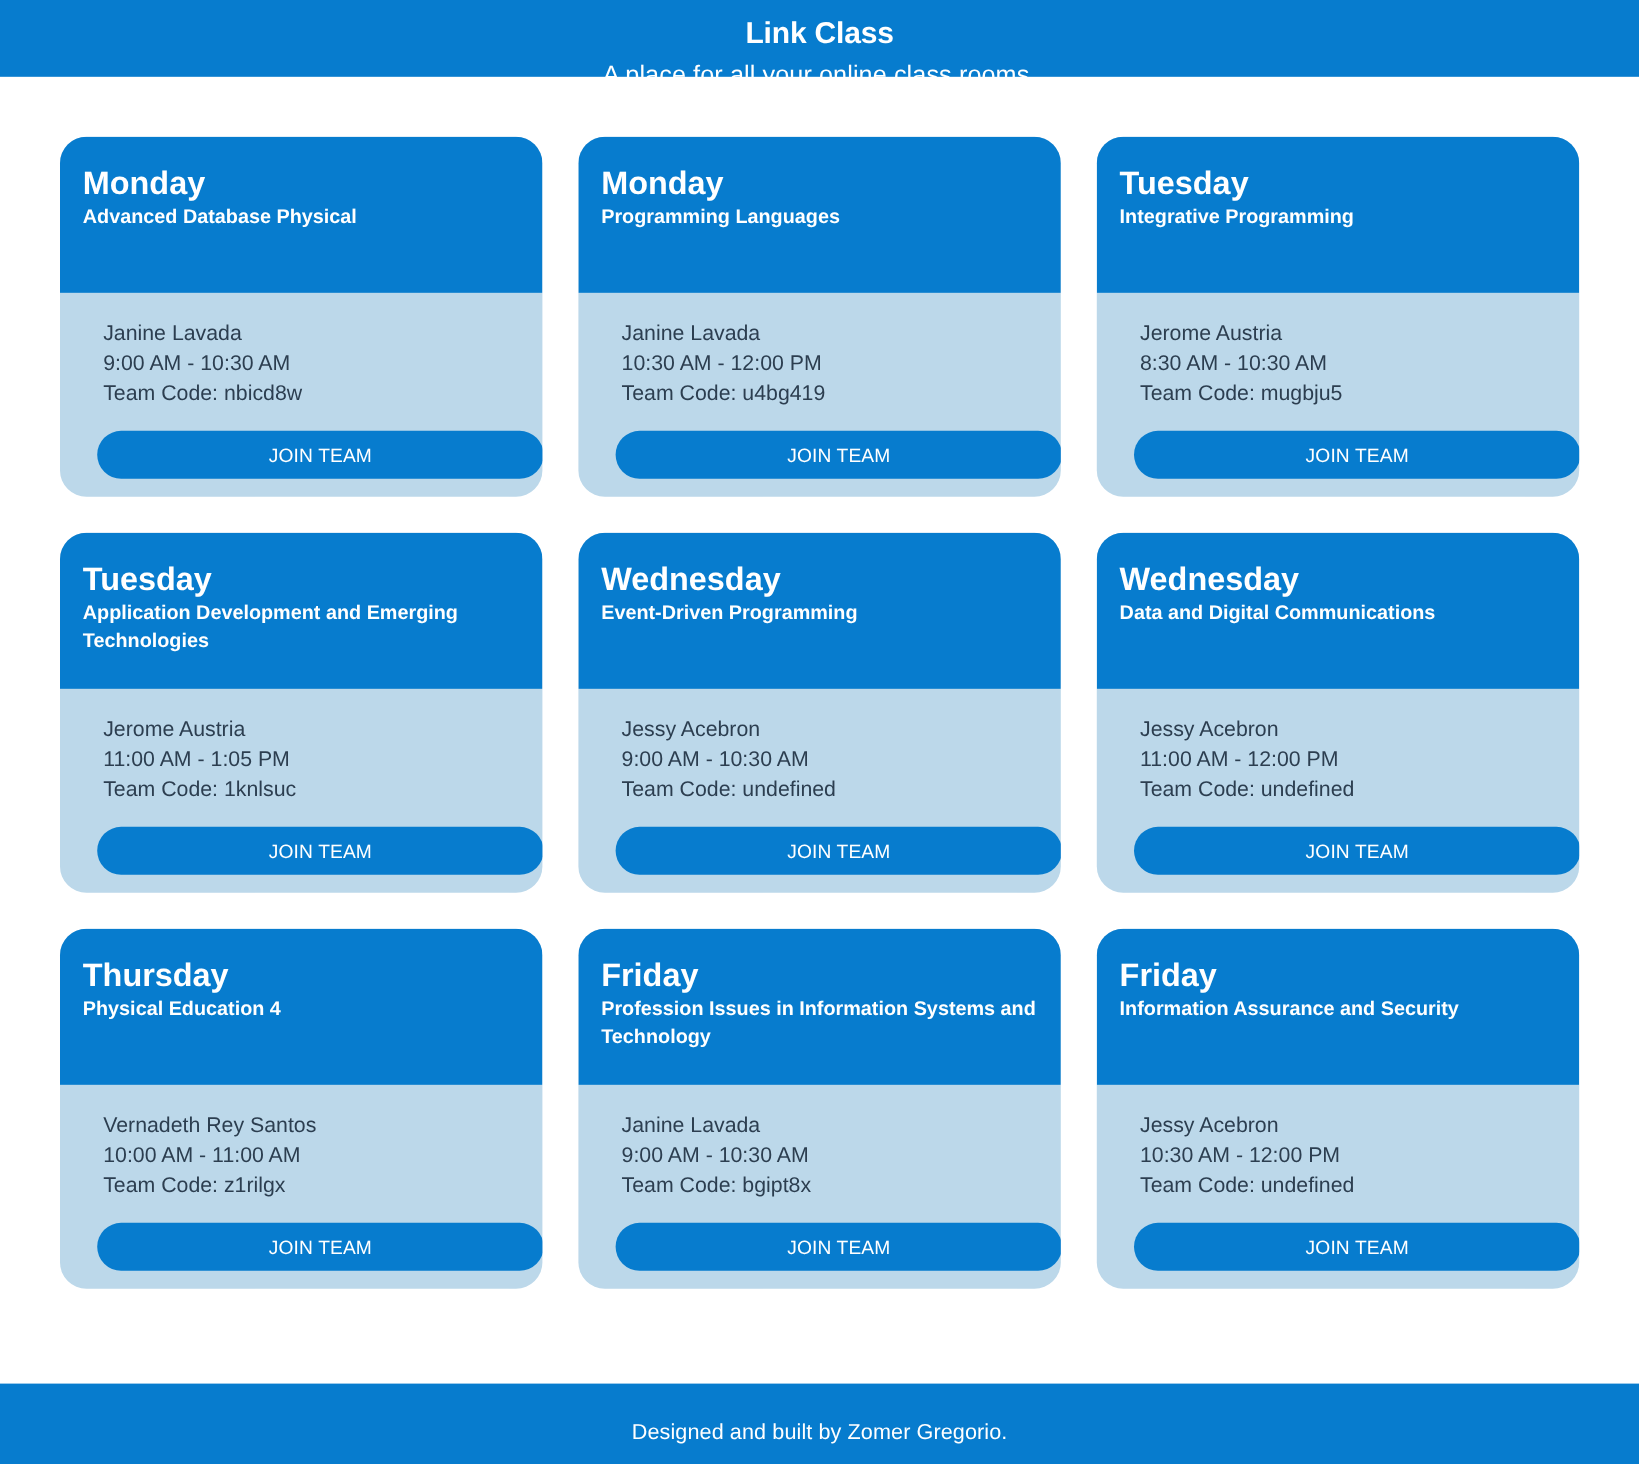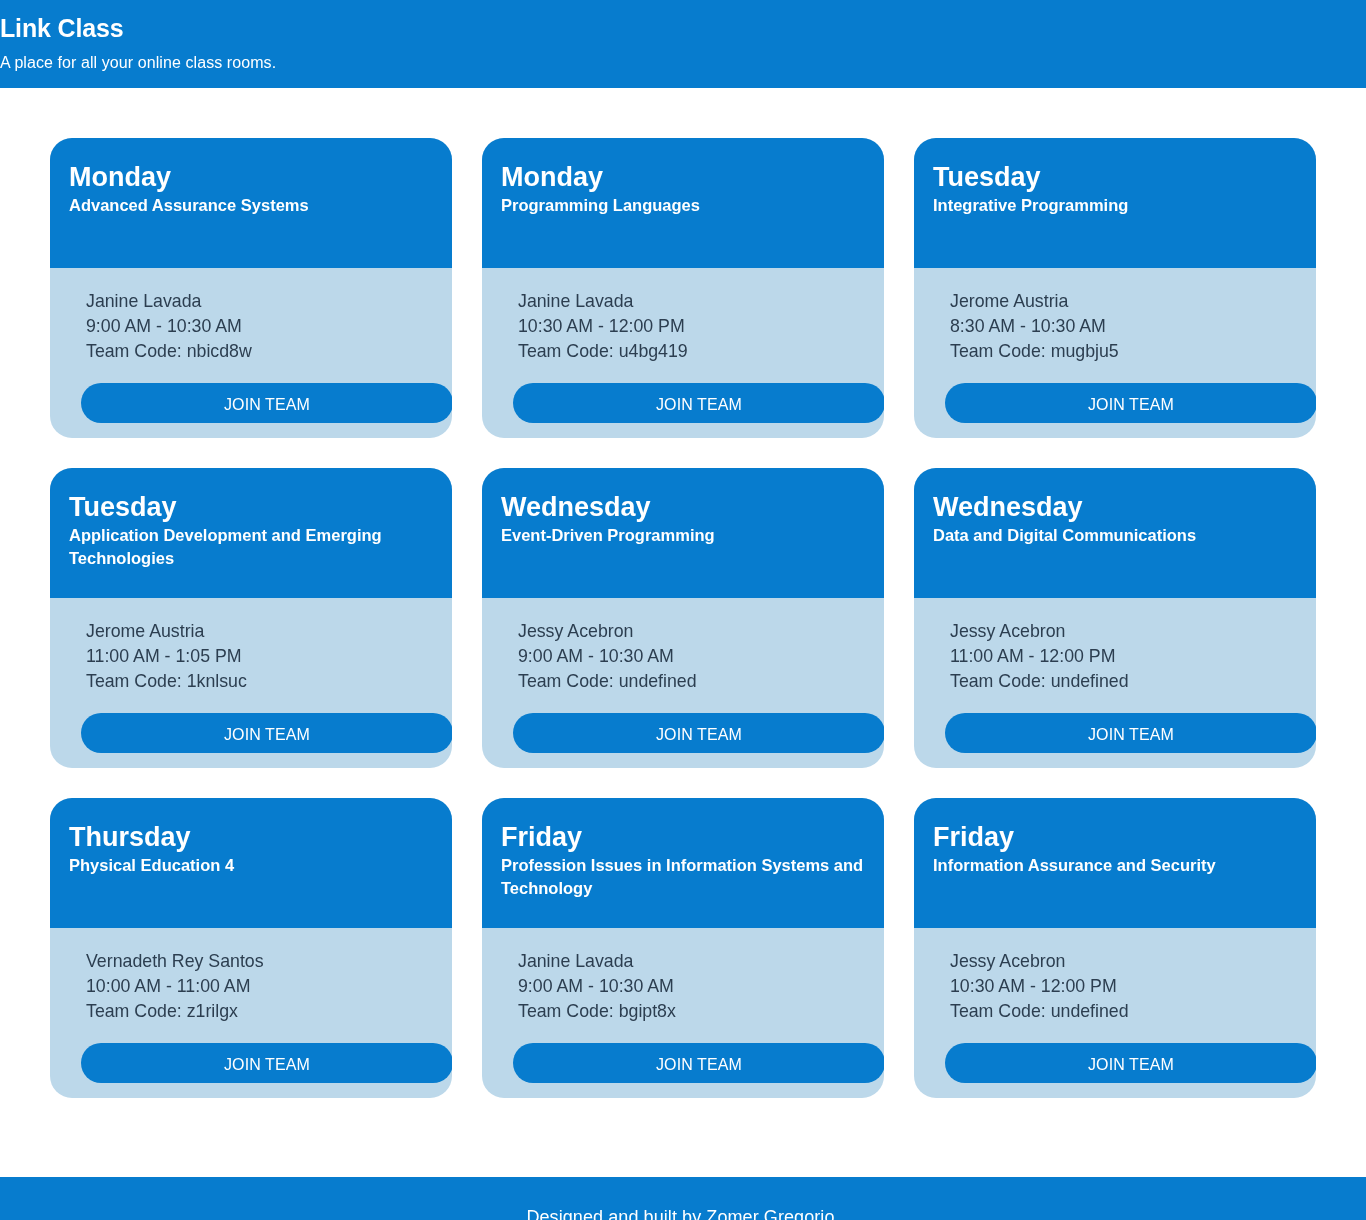--- a/index.html
+++ b/index.html
@@ -9,34 +9,34 @@
     width: 1366px;
     background: #ffffff;
     font-family: "Liberation Sans", sans-serif;
     -webkit-font-smoothing: antialiased;
     overflow-x: hidden;
   }
 
   
   .site-header {
     background: #077CCE;
-    height: 88px;
-    text-align: left;
+    height: 64px;
+    text-align: center;
     padding-top: 14px;
   }
   .site-title {
     color: #ffffff;
     font-size: 25px;
     font-weight: bold;
     letter-spacing: -0.15px;
     line-height: 28px;
   }
   .site-subtitle {
     color: #ffffff;
-    font-size: 16px;
+    font-size: 21px;
     font-weight: normal;
     letter-spacing: 0.08px;
     line-height: 26px;
     margin-top: 8px;
   }
 
   
   .grid {
     padding: 50px 50px 0 50px;
     display: grid;
@@ -125,21 +125,21 @@
 
 <header class="site-header">
   <div class="site-title">Link Class</div>
   <div class="site-subtitle">A place for all your online class rooms.</div>
 </header>
 
 <main class="grid">
     <section class="card">
       <div class="card-head">
         <div class="card-day">Monday</div>
-        <div class="card-subject">Advanced Assurance Systems</div>
+        <div class="card-subject">Advanced Database Physical</div>
       </div>
       <div class="card-body">
         <div class="card-lines">
           <div>Janine Lavada</div>
           <div>9:00 AM - 10:30 AM</div>
           <div>Team Code: nbicd8w</div>
         </div>
         <button class="join-btn">JOIN TEAM</button>
       </div>
     </section>

